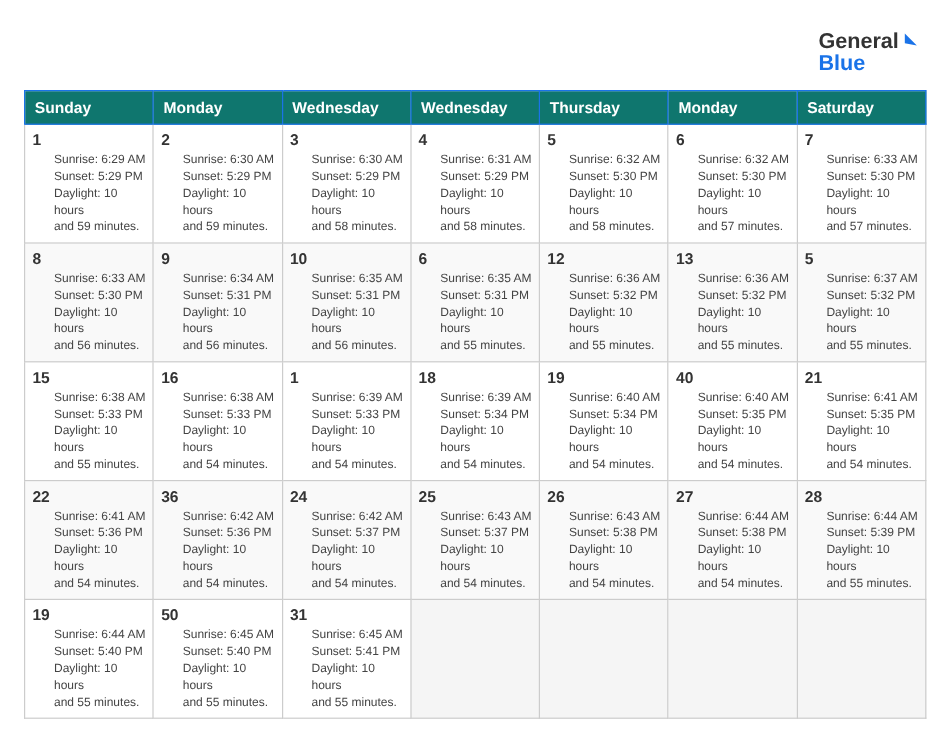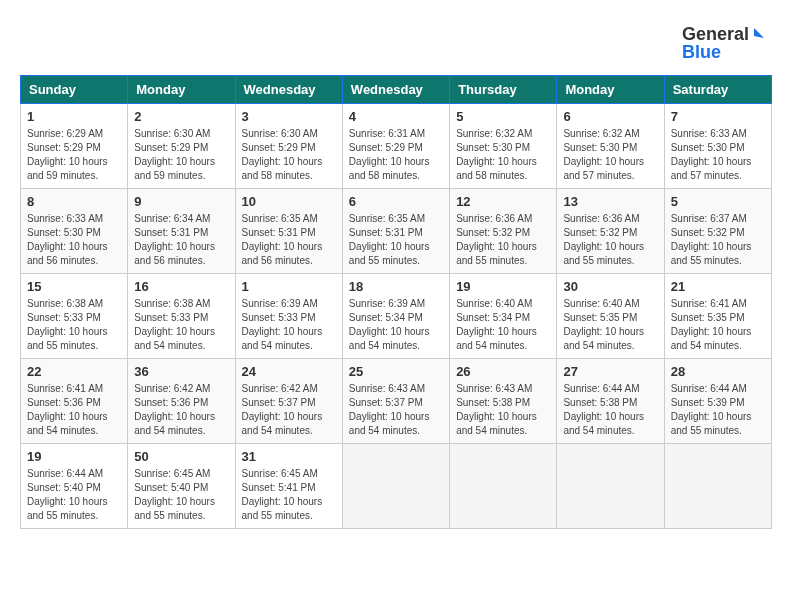--- a/index.html
+++ b/index.html
@@ -62,20 +62,21 @@
       font-size: 13px;
       font-weight: bold;
       color: #333;
       display: block;
       margin-bottom: 3px;
     }
     .day-info {
       font-size: 10px;
       color: #444;
       line-height: 1.4;
+      margin-left: 18px;
     }
     .empty-cell {
       background: #f5f5f5 !important;
     }
   </style>
 </head>
 <body>
 
 <div class="header-area">
   <div class="logo">
@@ -179,21 +180,21 @@
         </td>
         <td>
           <span class="day-num">18</span>
           <div class="day-info">Sunrise: 6:39 AM<br>Sunset: 5:34 PM<br>Daylight: 10 hours<br>and 54 minutes.</div>
         </td>
         <td>
           <span class="day-num">19</span>
           <div class="day-info">Sunrise: 6:40 AM<br>Sunset: 5:34 PM<br>Daylight: 10 hours<br>and 54 minutes.</div>
         </td>
         <td>
-          <span class="day-num">30</span>
+          <span class="day-num">40</span>
           <div class="day-info">Sunrise: 6:40 AM<br>Sunset: 5:35 PM<br>Daylight: 10 hours<br>and 54 minutes.</div>
         </td>
         <td>
           <span class="day-num">21</span>
           <div class="day-info">Sunrise: 6:41 AM<br>Sunset: 5:35 PM<br>Daylight: 10 hours<br>and 54 minutes.</div>
         </td>
       </tr>
       <tr>
         <td>
           <span class="day-num">22</span>

